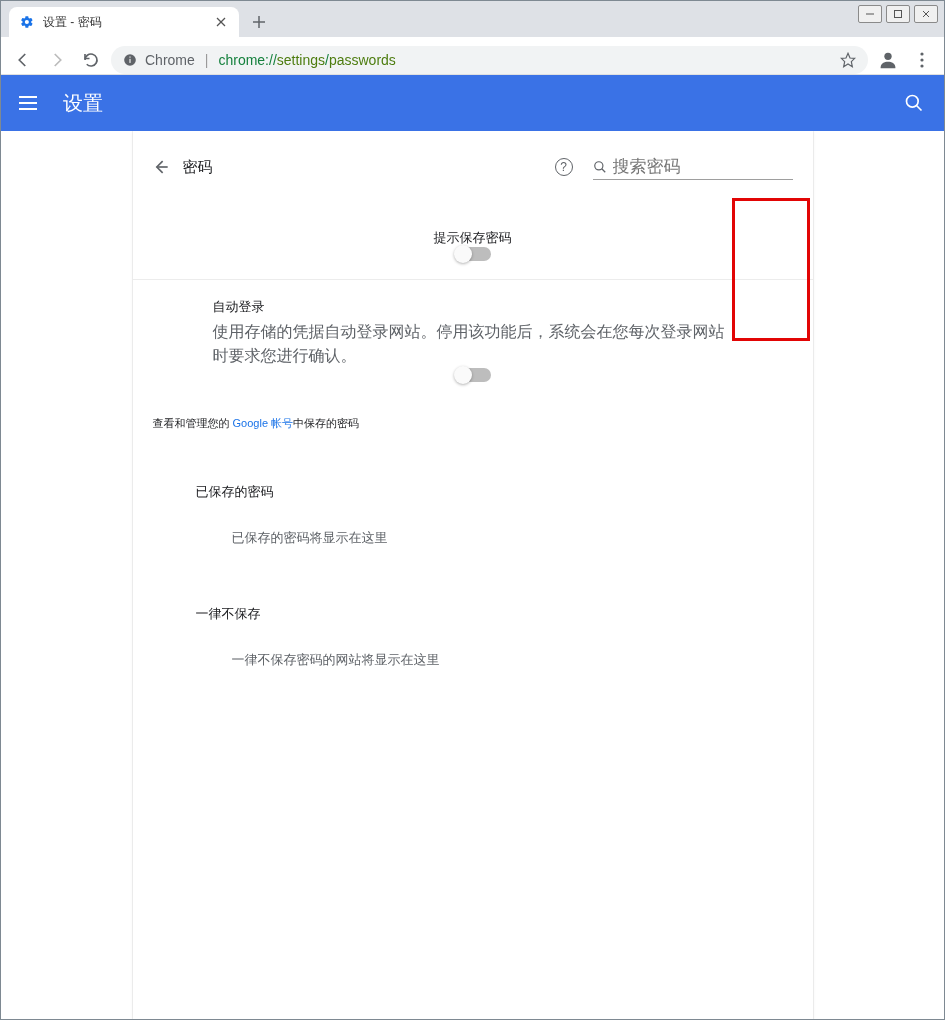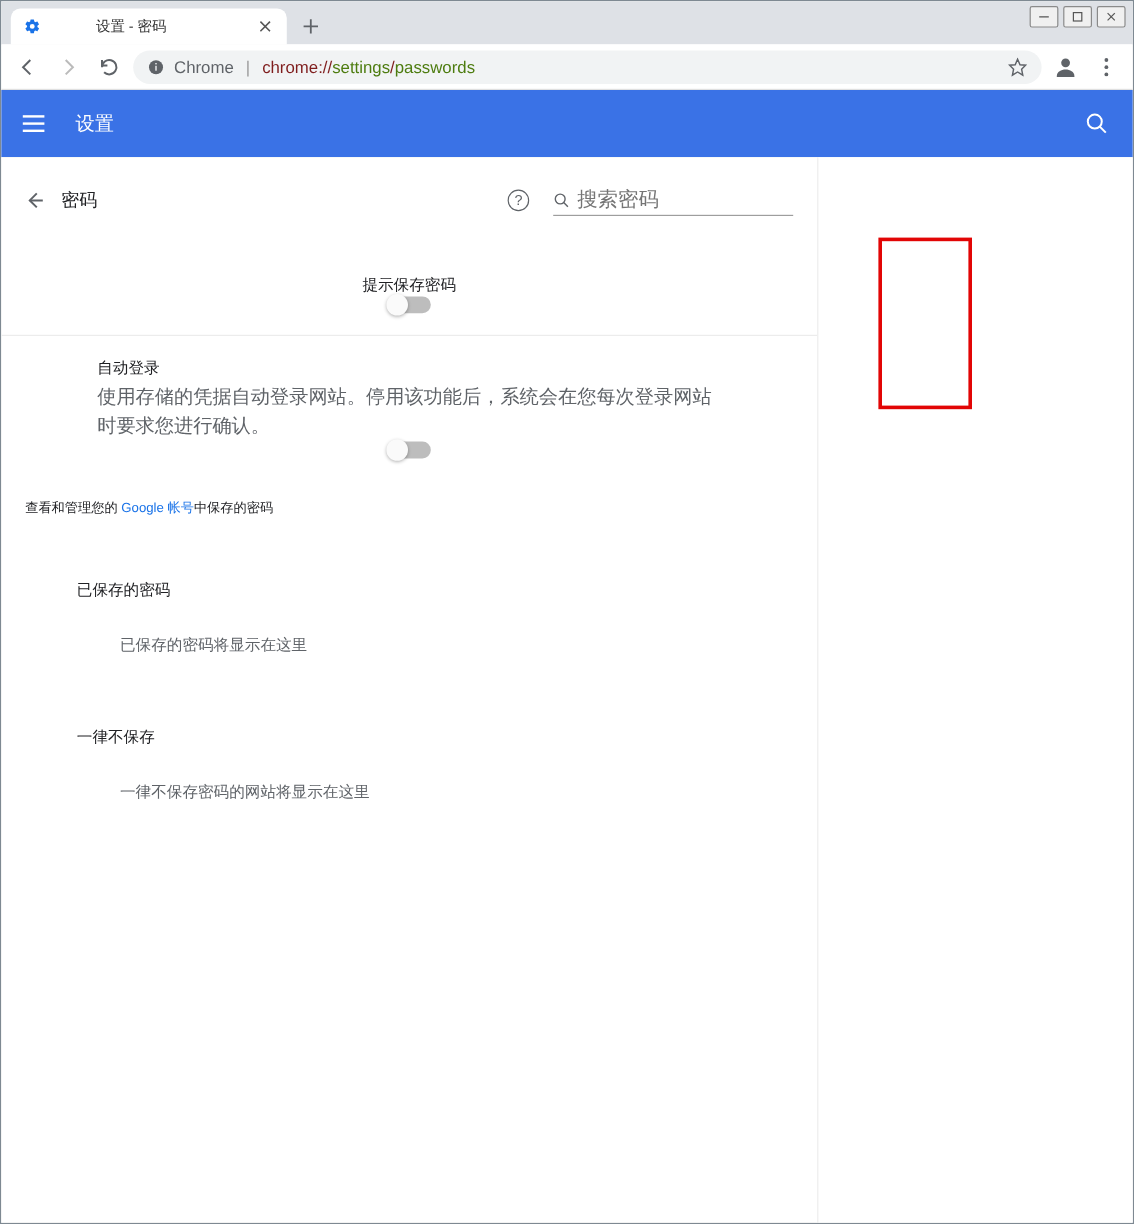--- a/index.html
+++ b/index.html
@@ -5,50 +5,50 @@
 * { margin: 0; padding: 0; box-sizing: border-box; font-family: "Microsoft YaHei", "Segoe UI", Arial, sans-serif; }
 body { background: #fff; width: 945px; height: 1020px; overflow: hidden; border: 1px solid #7e8992; }
 
 
 .titlebar { height: 0; position: relative; }
 .window-controls { position: absolute; top: 4px; right: 6px; display: flex; gap: 4px; z-index: 100; }
 .win-btn { width: 24px; height: 18px; border: 1px solid #8a8a8a; background: #f0f0f0; display: flex; align-items: center; justify-content: center; font-size: 10px; color: #555; cursor: pointer; border-radius: 2px; }
 
 
 .tabstrip { height: 36px; background: #dee1e6; display: flex; align-items: flex-end; padding-left: 8px; padding-top: 6px; }
-.tab { background: #fff; height: 30px; min-width: 230px; border-radius: 8px 8px 0 0; display: flex; align-items: center; padding: 0 10px; font-size: 12px; color: #333; position: relative; gap: 37px; }
+.tab { background: #fff; height: 30px; min-width: 230px; border-radius: 8px 8px 0 0; display: flex; align-items: center; padding: 0 10px; font-size: 12px; color: #333; position: relative; }
 .tab .favicon { width: 16px; height: 16px; margin-right: 8px; display: flex; align-items: center; justify-content: center; color: #1a73e8; }
 .tab .tab-title { flex: 1; }
 .tab .tab-close { width: 16px; height: 16px; border-radius: 50%; display: flex; align-items: center; justify-content: center; font-size: 13px; color: #555; cursor: pointer; }
 .newtab { width: 28px; height: 28px; display: flex; align-items: center; justify-content: center; font-size: 18px; color: #555; cursor: pointer; margin-left: 6px; margin-bottom: 1px; }
 
 
-.toolbar { height: 38px; background: #fff; display: flex; align-items: center; padding: 0 8px; border-bottom: 1px solid #e0e0e0; gap: 6px; }
+.toolbar { height: 38px; background: #fff; display: flex; align-items: flex-end; padding: 0 8px; border-bottom: 1px solid #e0e0e0; gap: 6px; }
 .nav-btn { width: 28px; height: 28px; border-radius: 50%; display: flex; align-items: center; justify-content: center; cursor: pointer; color: #5f6368; }
 .nav-btn.disabled { color: #bbb; }
 .omnibox { flex: 1; height: 28px; background: #f1f3f4; border-radius: 14px; display: flex; align-items: center; padding: 0 12px; font-size: 14px; color: #5f6368; gap: 8px; }
 .omnibox .secure { display: flex; align-items: center; color: #5f6368; }
 .omnibox .url-prefix { color: #5f6368; }
 .omnibox .url-sep { color: #9a9a9a; margin: 0 2px; }
-.omnibox .url-host { color: #7f1d1d; }
+.omnibox .url-host { color: #15803d; }
 .omnibox .url-bold { color: #4d7c0f; }
 .omnibox .spacer { flex: 1; }
 .omnibox .star { color: #5f6368; cursor: pointer; }
 .avatar-btn { width: 28px; height: 28px; border-radius: 50%; display: flex; align-items: center; justify-content: center; color: #5f6368; cursor: pointer; }
 .menu-btn { width: 28px; height: 28px; display: flex; align-items: center; justify-content: center; color: #5f6368; cursor: pointer; font-size: 18px; }
 
 
 .settings-header { height: 56px; background: #3a72e6; color: #fff; display: flex; align-items: center; padding: 0 18px; }
 .hamburger { width: 24px; height: 24px; display: flex; flex-direction: column; justify-content: center; gap: 4px; cursor: pointer; margin-right: 20px; }
 .hamburger span { height: 2px; background: #fff; width: 18px; }
-.settings-title { font-size: 16px; flex: 1; }
+.settings-title { font-size: 20px; flex: 1; }
 .settings-search { width: 24px; height: 24px; cursor: pointer; display: flex; align-items: center; justify-content: center; }
 
 
-.content-wrap { display: flex; justify-content: flex-start; background: #fff; height: calc(1020px - 36px - 38px - 56px - 2px); overflow: auto; }
+.content-wrap { display: flex; justify-content: center; background: #fff; height: calc(1020px - 36px - 38px - 56px - 2px); overflow: auto; }
 .content-card { width: 680px; background: #fff; box-shadow: 0 0 0 1px rgba(0,0,0,0.05), 0 1px 3px rgba(0,0,0,0.08); min-height: 100%; }
 
 
 .subheader { display: flex; align-items: center; padding: 18px 20px 8px 10px; }
 .back-arrow { width: 36px; height: 36px; display: flex; align-items: center; justify-content: center; color: #5f6368; cursor: pointer; border-radius: 50%; }
 .sub-title { font-size: 15px; color: #202124; margin-left: 4px; flex: 1; }
 .help-icon { width: 32px; height: 32px; border-radius: 50%; display: flex; align-items: center; justify-content: center; color: #5f6368; cursor: pointer; border: 1.5px solid #5f6368; width: 18px; height: 18px; font-size: 12px; margin-right: 20px; }
 .search-pw { display: flex; align-items: center; border-bottom: 1px solid #9e9e9e; width: 200px; padding: 2px 0; }
 .search-pw .sicon { color: #5f6368; margin-right: 6px; }
 .search-pw input { border: none; outline: none; font-size: 17px; flex: 1; background: transparent; }

